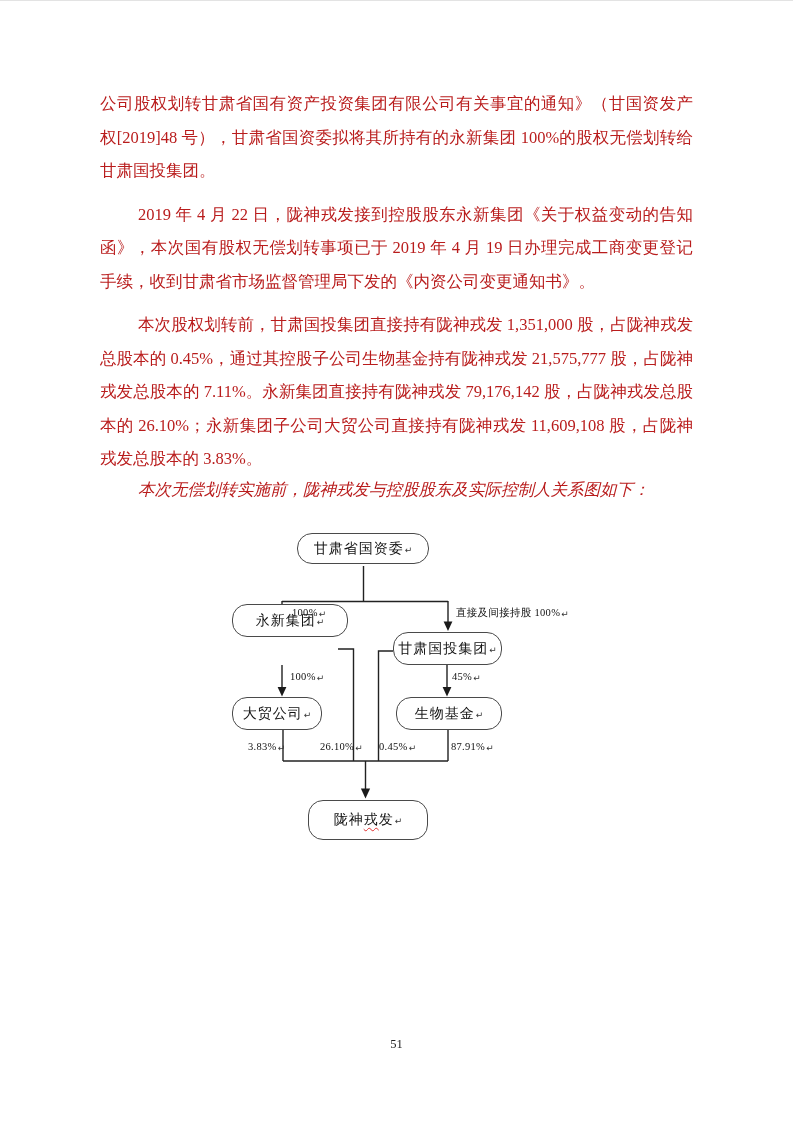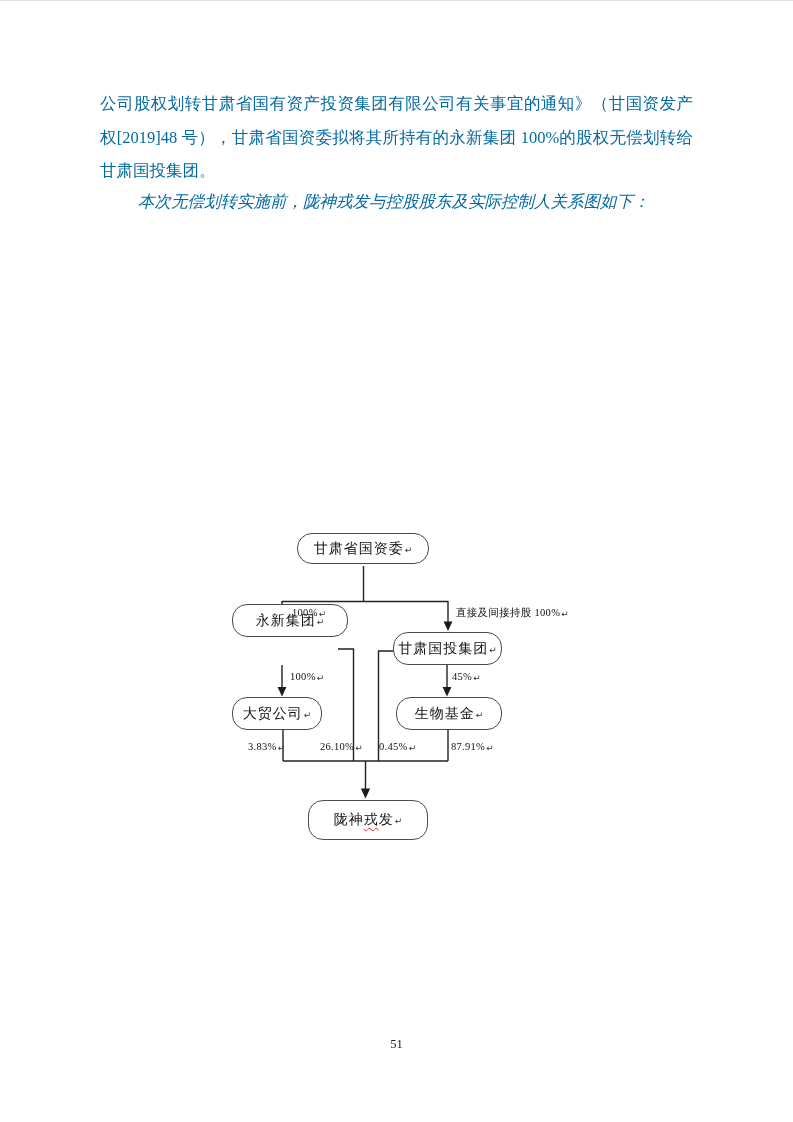--- a/index.html
+++ b/index.html
@@ -13,21 +13,21 @@
     border-top:1px solid #e3e3e3;
   }
   .article{
     position:absolute;left:100px;top:86px;width:593px;
   }
   .para{
     margin:0 0 10px 0;
     font-size:16.5px;
     line-height:33.5px;
     text-align:justify;
-    color:#0369a1;
+    color:#b91c1c;
   }
   .para.indent{text-indent:38px;}
   .para.pull-up{margin-top:-13px;font-style:italic;}
   .after-caption{
     position:absolute;left:100px;top:849px;width:593px;
     margin:0;
     font-size:16.5px;line-height:33.5px;
     text-indent:38px;text-align:justify;color:#141414;
   }
   .page-number{
@@ -67,20 +67,22 @@
     letter-spacing:0.3px;
   }
 </style>
 </head>
 <body>
 
 <div class="page">
 
   <div class="article">
     <p class="para">公司股权划转甘肃省国有资产投资集团有限公司有关事宜的通知》（甘国资发产权[2019]48 号），甘肃省国资委拟将其所持有的永新集团 100%的股权无偿划转给甘肃国投集团。</p>
+    <p class="para indent">2019 年 4 月 22 日，陇神戎发接到控股股东永新集团《关于权益变动的告知函》，本次国有股权无偿划转事项已于 2019 年 4 月 19 日办理完成工商变更登记手续，收到甘肃省市场监督管理局下发的《内资公司变更通知书》。</p>
+    <p class="para indent">本次股权划转前，甘肃国投集团直接持有陇神戎发 1,351,000 股，占陇神戎发总股本的 0.45%，通过其控股子公司生物基金持有陇神戎发 21,575,777 股，占陇神戎发总股本的 7.11%。永新集团直接持有陇神戎发 79,176,142 股，占陇神戎发总股本的 26.10%；永新集团子公司大贸公司直接持有陇神戎发 11,609,108 股，占陇神戎发总股本的 3.83%。</p>
     <p class="para indent pull-up">本次无偿划转实施前，陇神戎发与控股股东及实际控制人关系图如下：</p>
   </div>
 
   <div class="diagram">
     <svg width="793" height="1122" viewBox="0 0 793 1122">
       <g stroke="#222222" stroke-width="1.4" fill="none">
         <path d="M363.5,565 L363.5,600.5"></path>
         <path d="M282,600.5 L448,600.5"></path>
         <path d="M282,600 L282,621"></path>
         <path d="M448,600 L448,621"></path>

